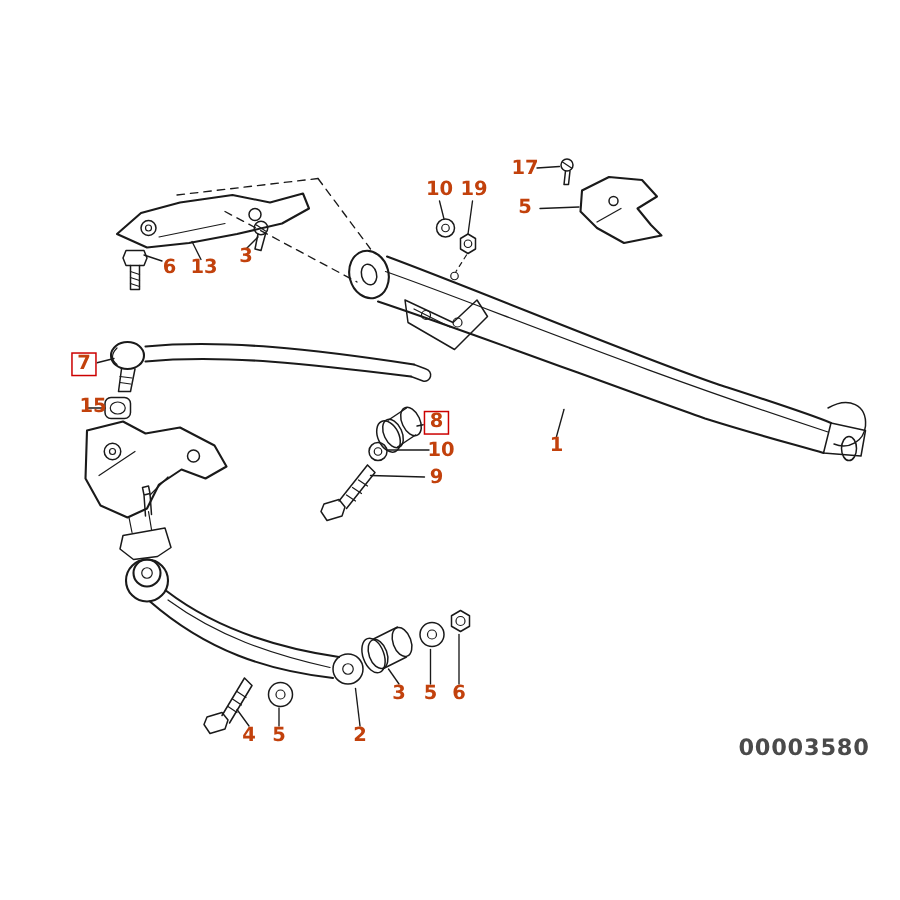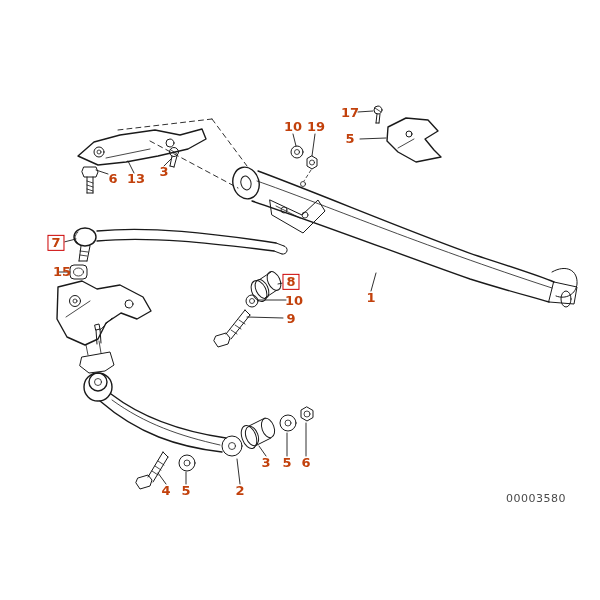--- a/index.html
+++ b/index.html
@@ -21,21 +21,21 @@
   .lbl {
     position:absolute; transform:translate(-50%,-50%);
     font-size:13px; font-weight:bold; color:#c2410c; line-height:1.1;
     white-space:nowrap; background:transparent;
   }
   .lbl.hl {
     border:1.6px solid var(--hl-color); padding:0 3px; background:#ffffff;
   }
   .docnum {
     position:absolute; transform:translate(-50%,-50%);
-    font-size:11px; font-weight:normal; color:#4a4a4a; letter-spacing:0.5px;
+    font-size:15px; font-weight:bold; color:#4a4a4a; letter-spacing:0.5px;
   }
 </style>
 </head>
 <body>
 
 <div id="stage">
 
   <svg class="artwork" width="600" height="600" viewBox="0 0 600 600">
 
     <g>

